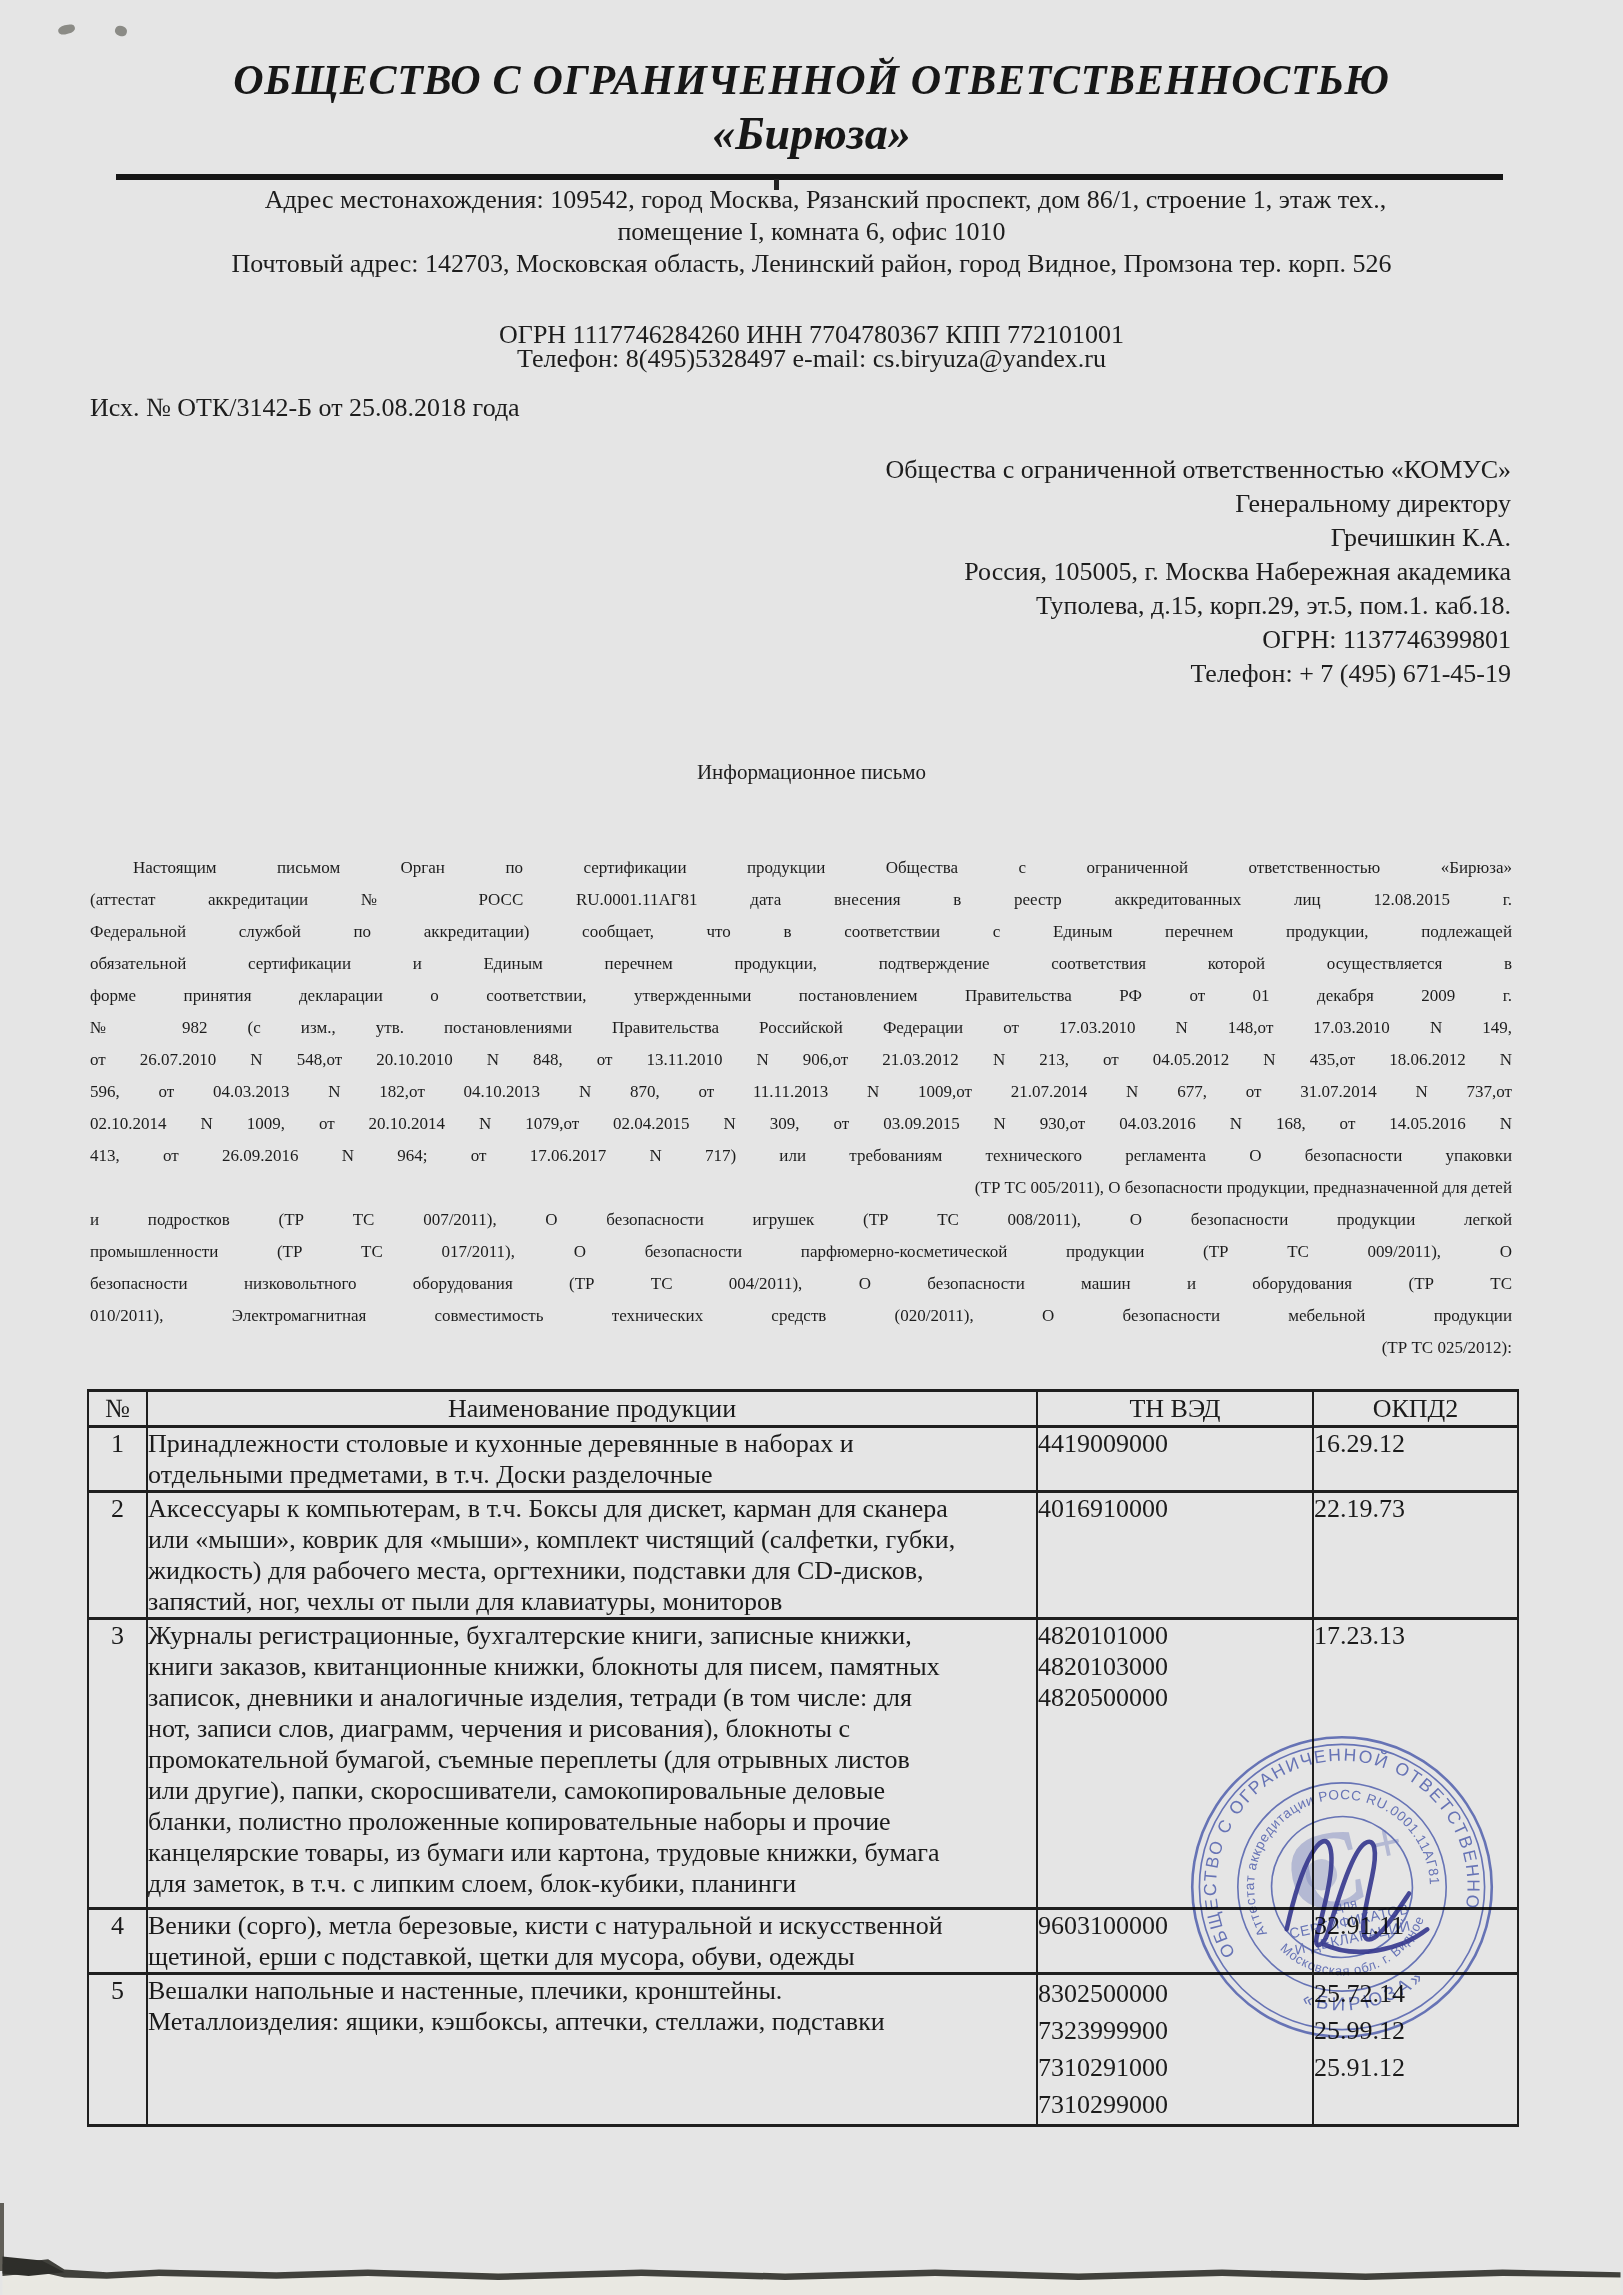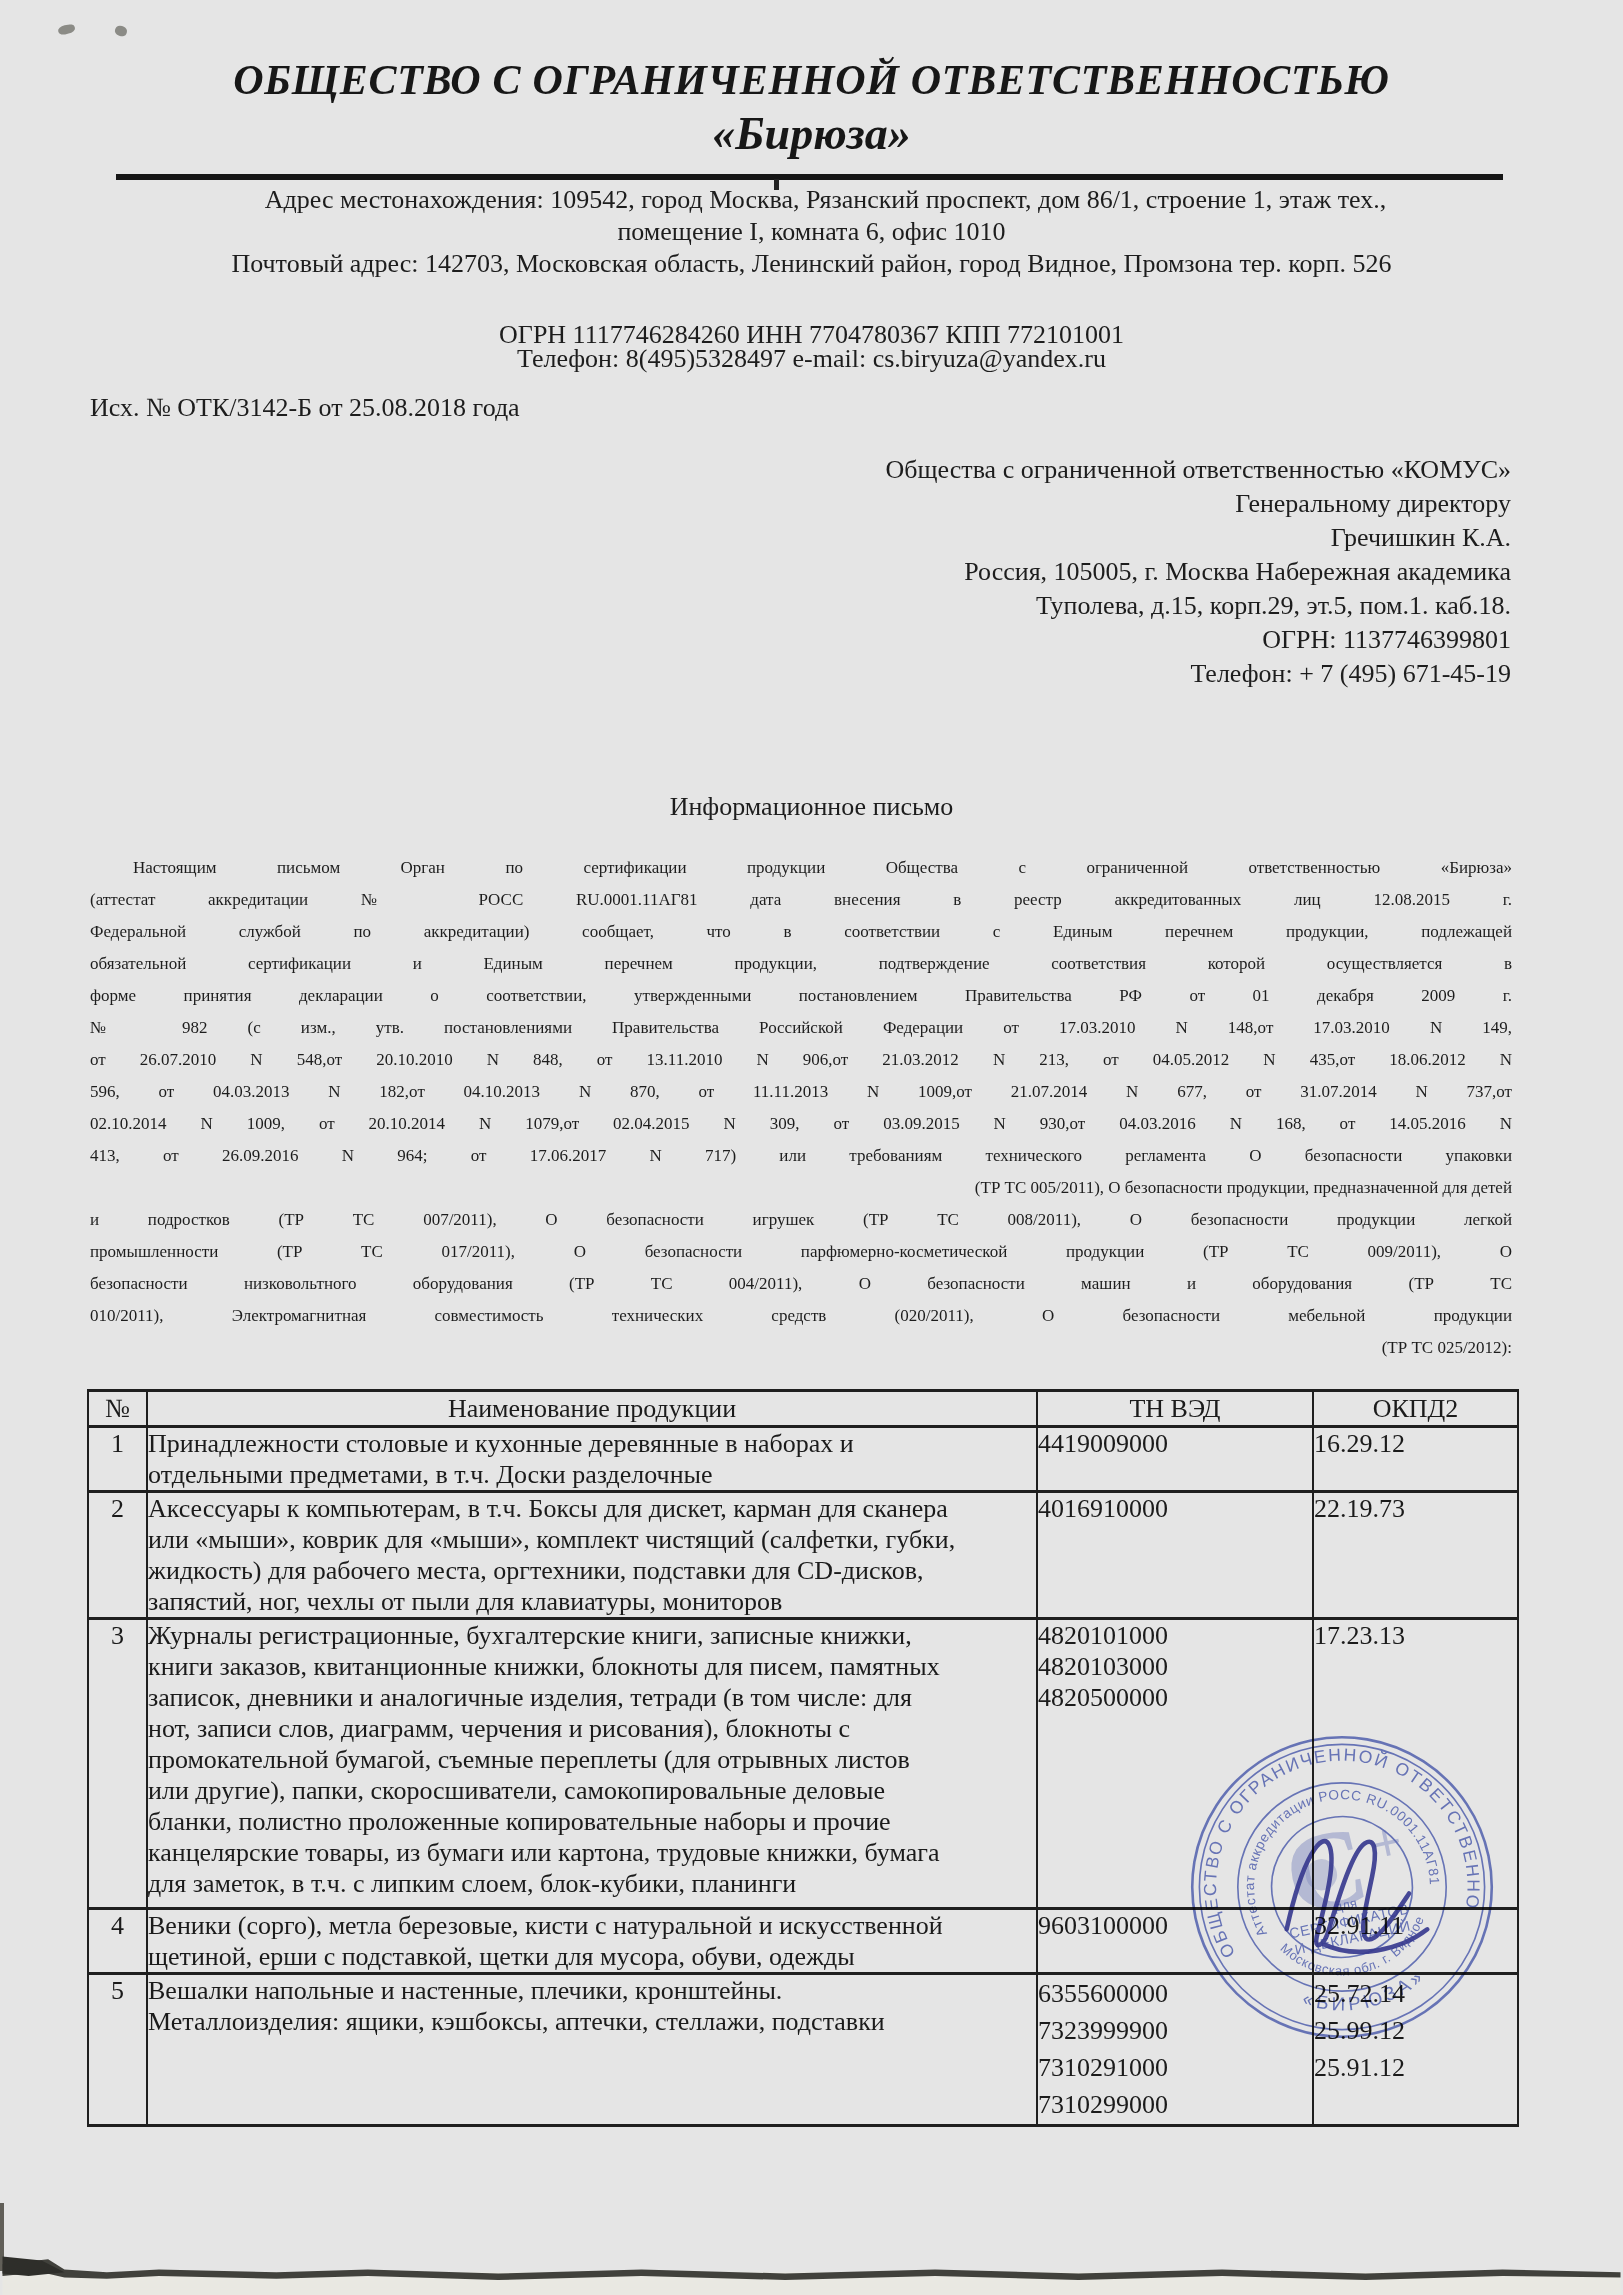--- a/index.html
+++ b/index.html
@@ -22,21 +22,21 @@
   .lh-addr1 { top:185px; font-size:26px;margin-left:14px; }
   .lh-addr2 { top:217px; font-size:26px; }
   .lh-addr3 { top:249px; font-size:26px; }
   .lh-ogrn  { top:320px; font-size:26px; }
   .lh-phone { top:344px; font-size:26px; }
 
   .outgoing { top:393px; left:90px; font-size:26px; }
 
   .recipient { top:453px; right:112px; width:916px; text-align:right; font-size:26px; line-height:34px; }
 
-  .letter-title { top:792px; font-size:26px; }
+  .letter-title { top:760px; font-size:21px; }
 
   .body-block { top:852px; left:90px; width:1422px; font-size:17px; line-height:32px; }
   .bl { display:block; height:32px; overflow:visible; white-space:normal; }
   .just { text-align:justify; text-align-last:justify; }
   .left { text-align:right; }
   .indent { padding-left:43px; }
 
   
   .doc-table {
     position:absolute; top:1389px; left:87px;
@@ -194,21 +194,21 @@
         <div>32.91.11</div>
       </td>
     </tr>
     <tr class="r5" style="height:152px;">
       <td class="col-num outer-l num-pad">5</td>
       <td class="col-name cell-pad">
         <div>Вешалки напольные и настенные, плечики, кронштейны.</div>
         <div>Металлоизделия: ящики, кэшбоксы, аптечки, стеллажи, подставки</div>
       </td>
       <td class="col-tnved code-pad">
-        <div>6355600000</div>
+        <div>8302500000</div>
         <div>7323999900</div>
         <div>7310291000</div>
         <div>7310299000</div>
       </td>
       <td class="col-okpd outer-r okpd-pad">
         <div>25.72.14</div>
         <div>25.99.12</div>
         <div>25.91.12</div>
       </td>
     </tr>

